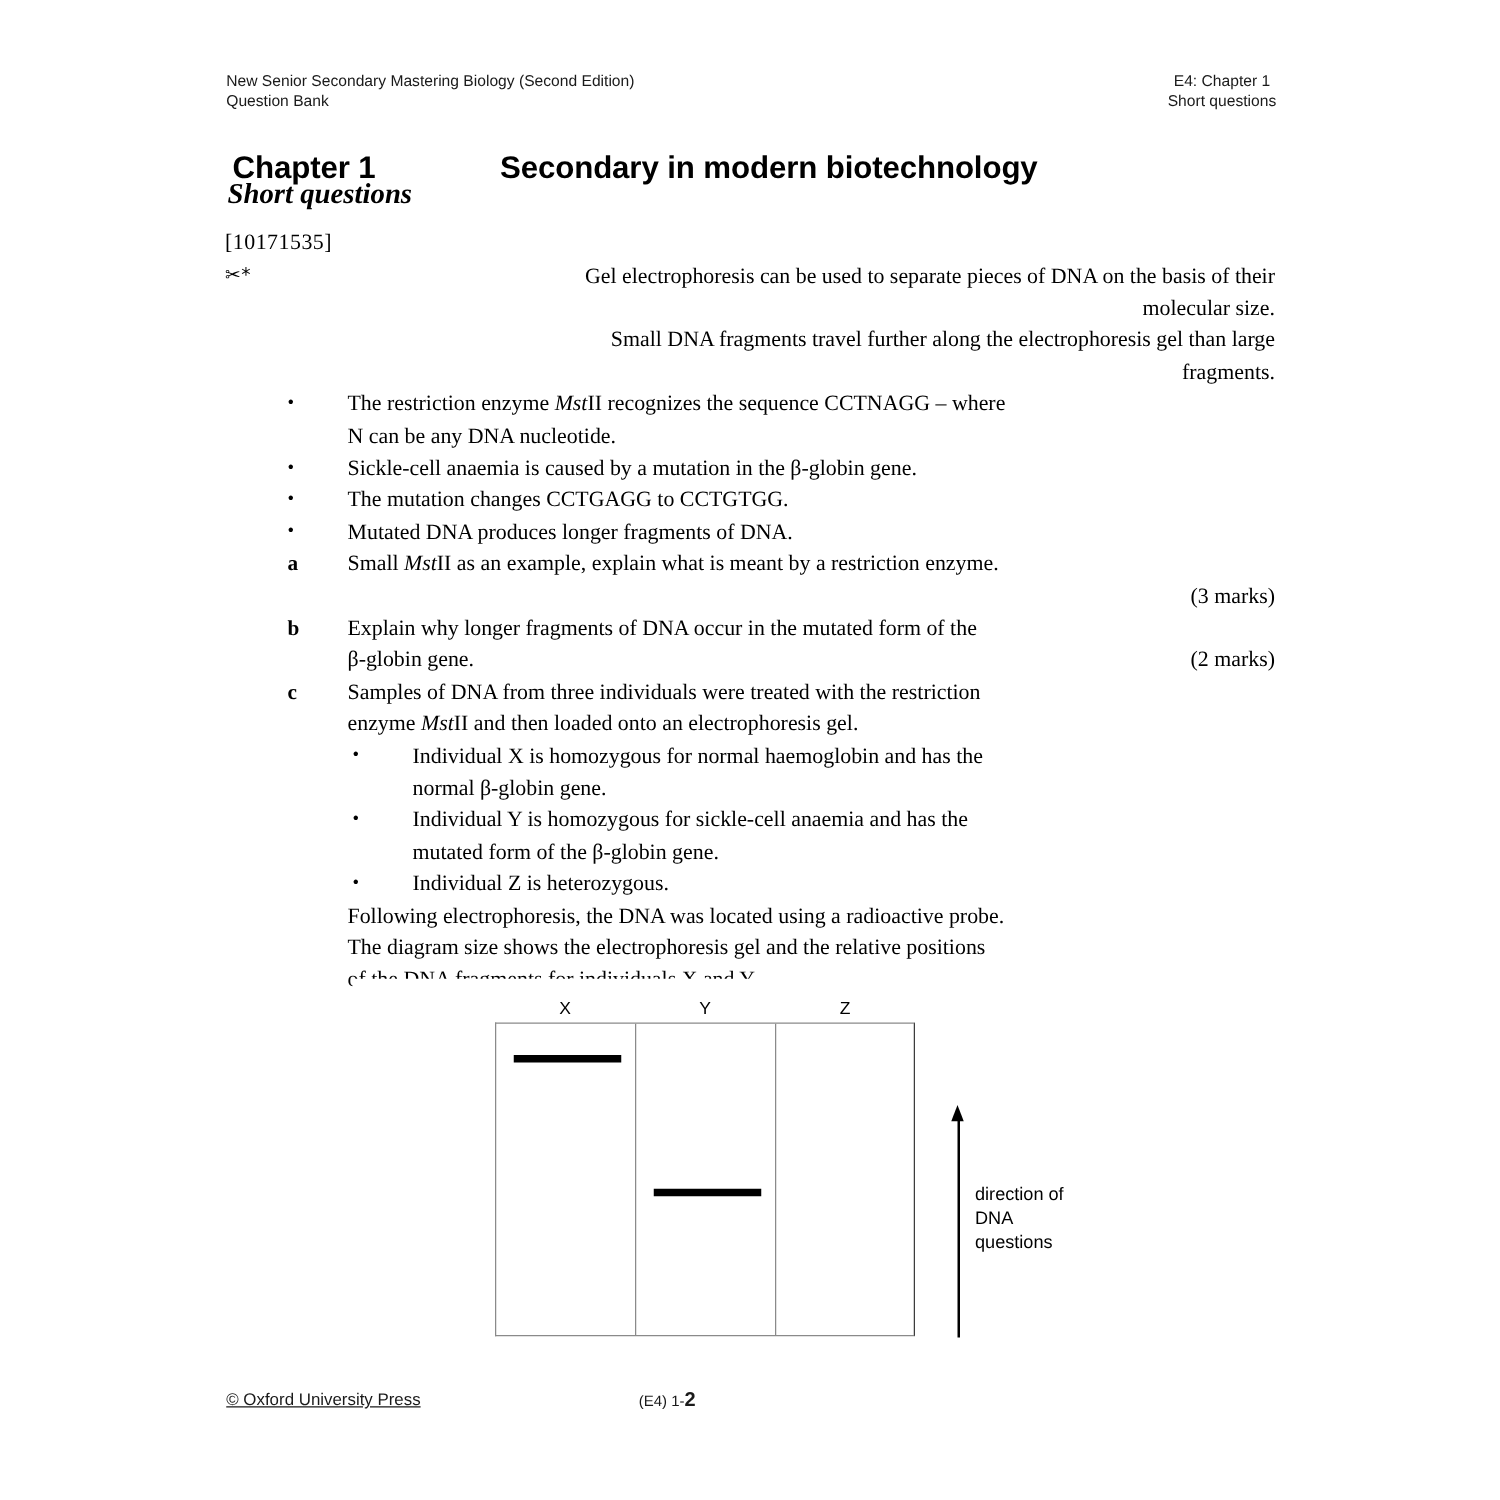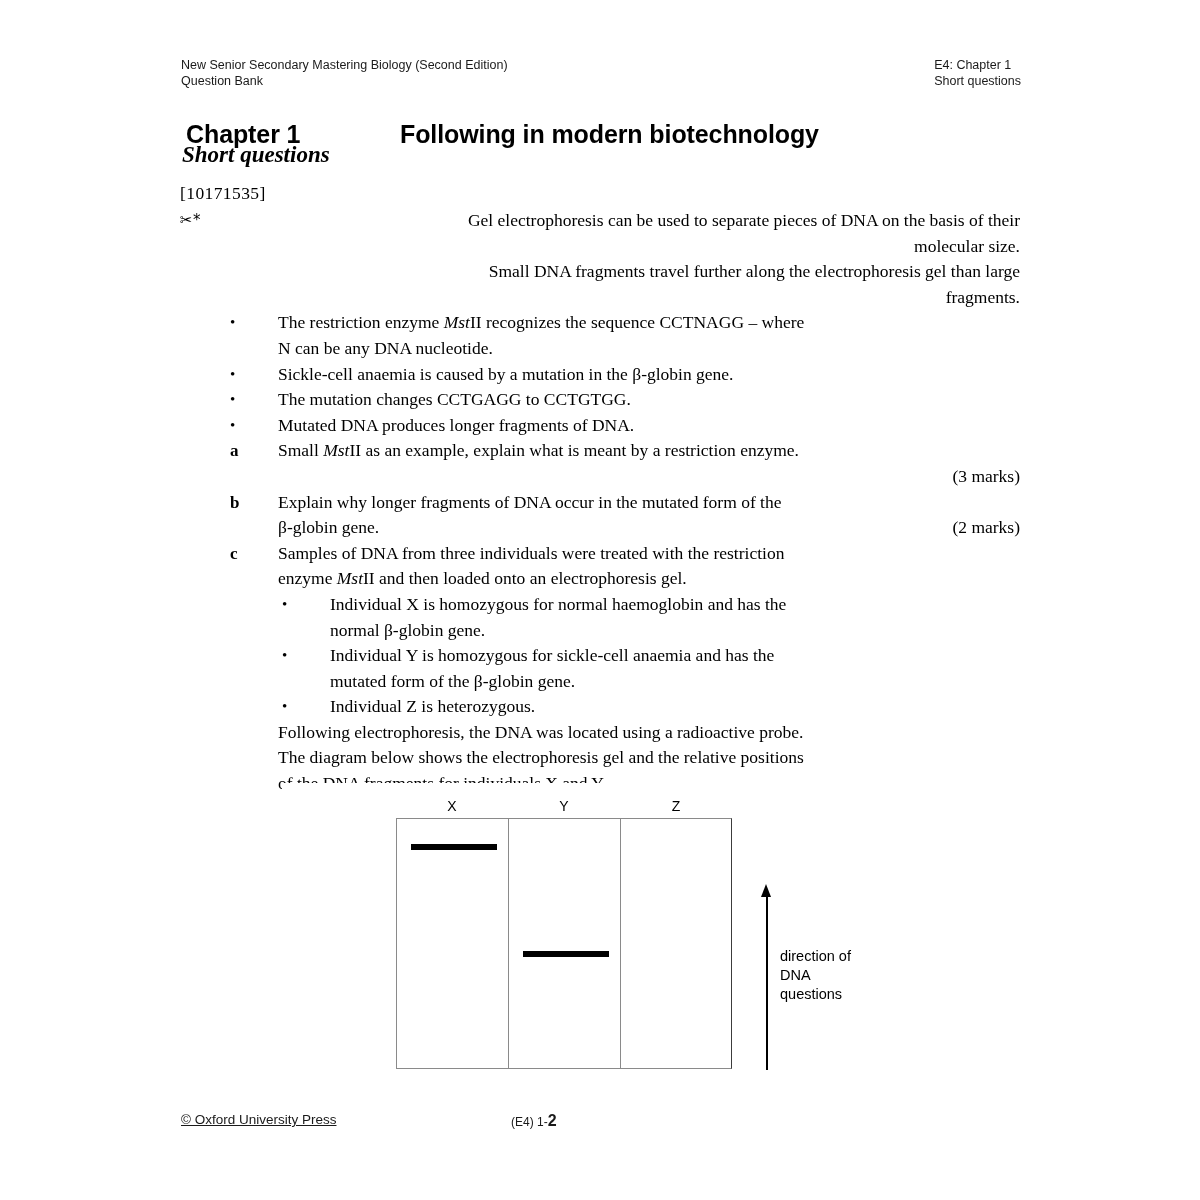--- a/index.html
+++ b/index.html
@@ -29,21 +29,21 @@
     top: 58px;
     width: 840px;
     display: flex;
     justify-content: space-between;
     font-family: "Liberation Sans", sans-serif;
     font-size: 12.5px;
     line-height: 15.5px;
     color: #1a1a1a;
   }
   .runhead .left { text-align: left; }
-  .runhead .right { text-align: left; }
+  .runhead .right { text-align: center; }
 
   
   .chapter-title {
     position: absolute;
     left: 186px;
     top: 100px;
     font-family: "Liberation Sans", sans-serif;
     font-weight: bold;
     font-size: 25px;
     line-height: 30px;
@@ -257,21 +257,21 @@
     <div class="left">
       <div>New Senior Secondary Mastering Biology (Second Edition)</div>
       <div>Question Bank</div>
     </div>
     <div class="right">
       <div>E4: Chapter 1</div>
       <div>Short questions</div>
     </div>
   </div>
 
-  <div class="chapter-title"><span class="num">Chapter 1</span><span>Following in modern biotechnology</span></div>
+  <div class="chapter-title"><span class="num">Chapter 1</span><span>Secondary in modern biotechnology</span></div>
 
   <div class="section-title">Short questions</div>
 
   <div class="qid">[10171535]</div>
 
   <div class="body">
 
     <div class="row">
       <span class="marker scissors"><span>✂</span><span>*</span></span>
       <div class="indent1">Gel electrophoresis can be used to separate pieces of DNA on the basis of their</div>
@@ -327,21 +327,21 @@
       <span class="dot">•</span>
       <div>Individual Y is homozygous for sickle-cell anaemia and has the</div>
       <div>mutated form of the β-globin gene.</div>
     </div>
     <div class="bullet-row bul-l2">
       <span class="dot">•</span>
       <div>Individual Z is heterozygous.</div>
     </div>
 
     <div class="indent2">Following electrophoresis, the DNA was located using a radioactive probe.</div>
-    <div class="indent2">The diagram below shows the electrophoresis gel and the relative positions</div>
+    <div class="indent2">The diagram size shows the electrophoresis gel and the relative positions</div>
     <div class="indent2 clipped-line">of the DNA fragments for individuals X and Y.</div>
 
   </div>
 
   <div class="occluder"></div>
 
   <div class="figure">
     <div class="lane-labels">
       <span style="left:56px;">X</span>
       <span style="left:168px;">Y</span>

